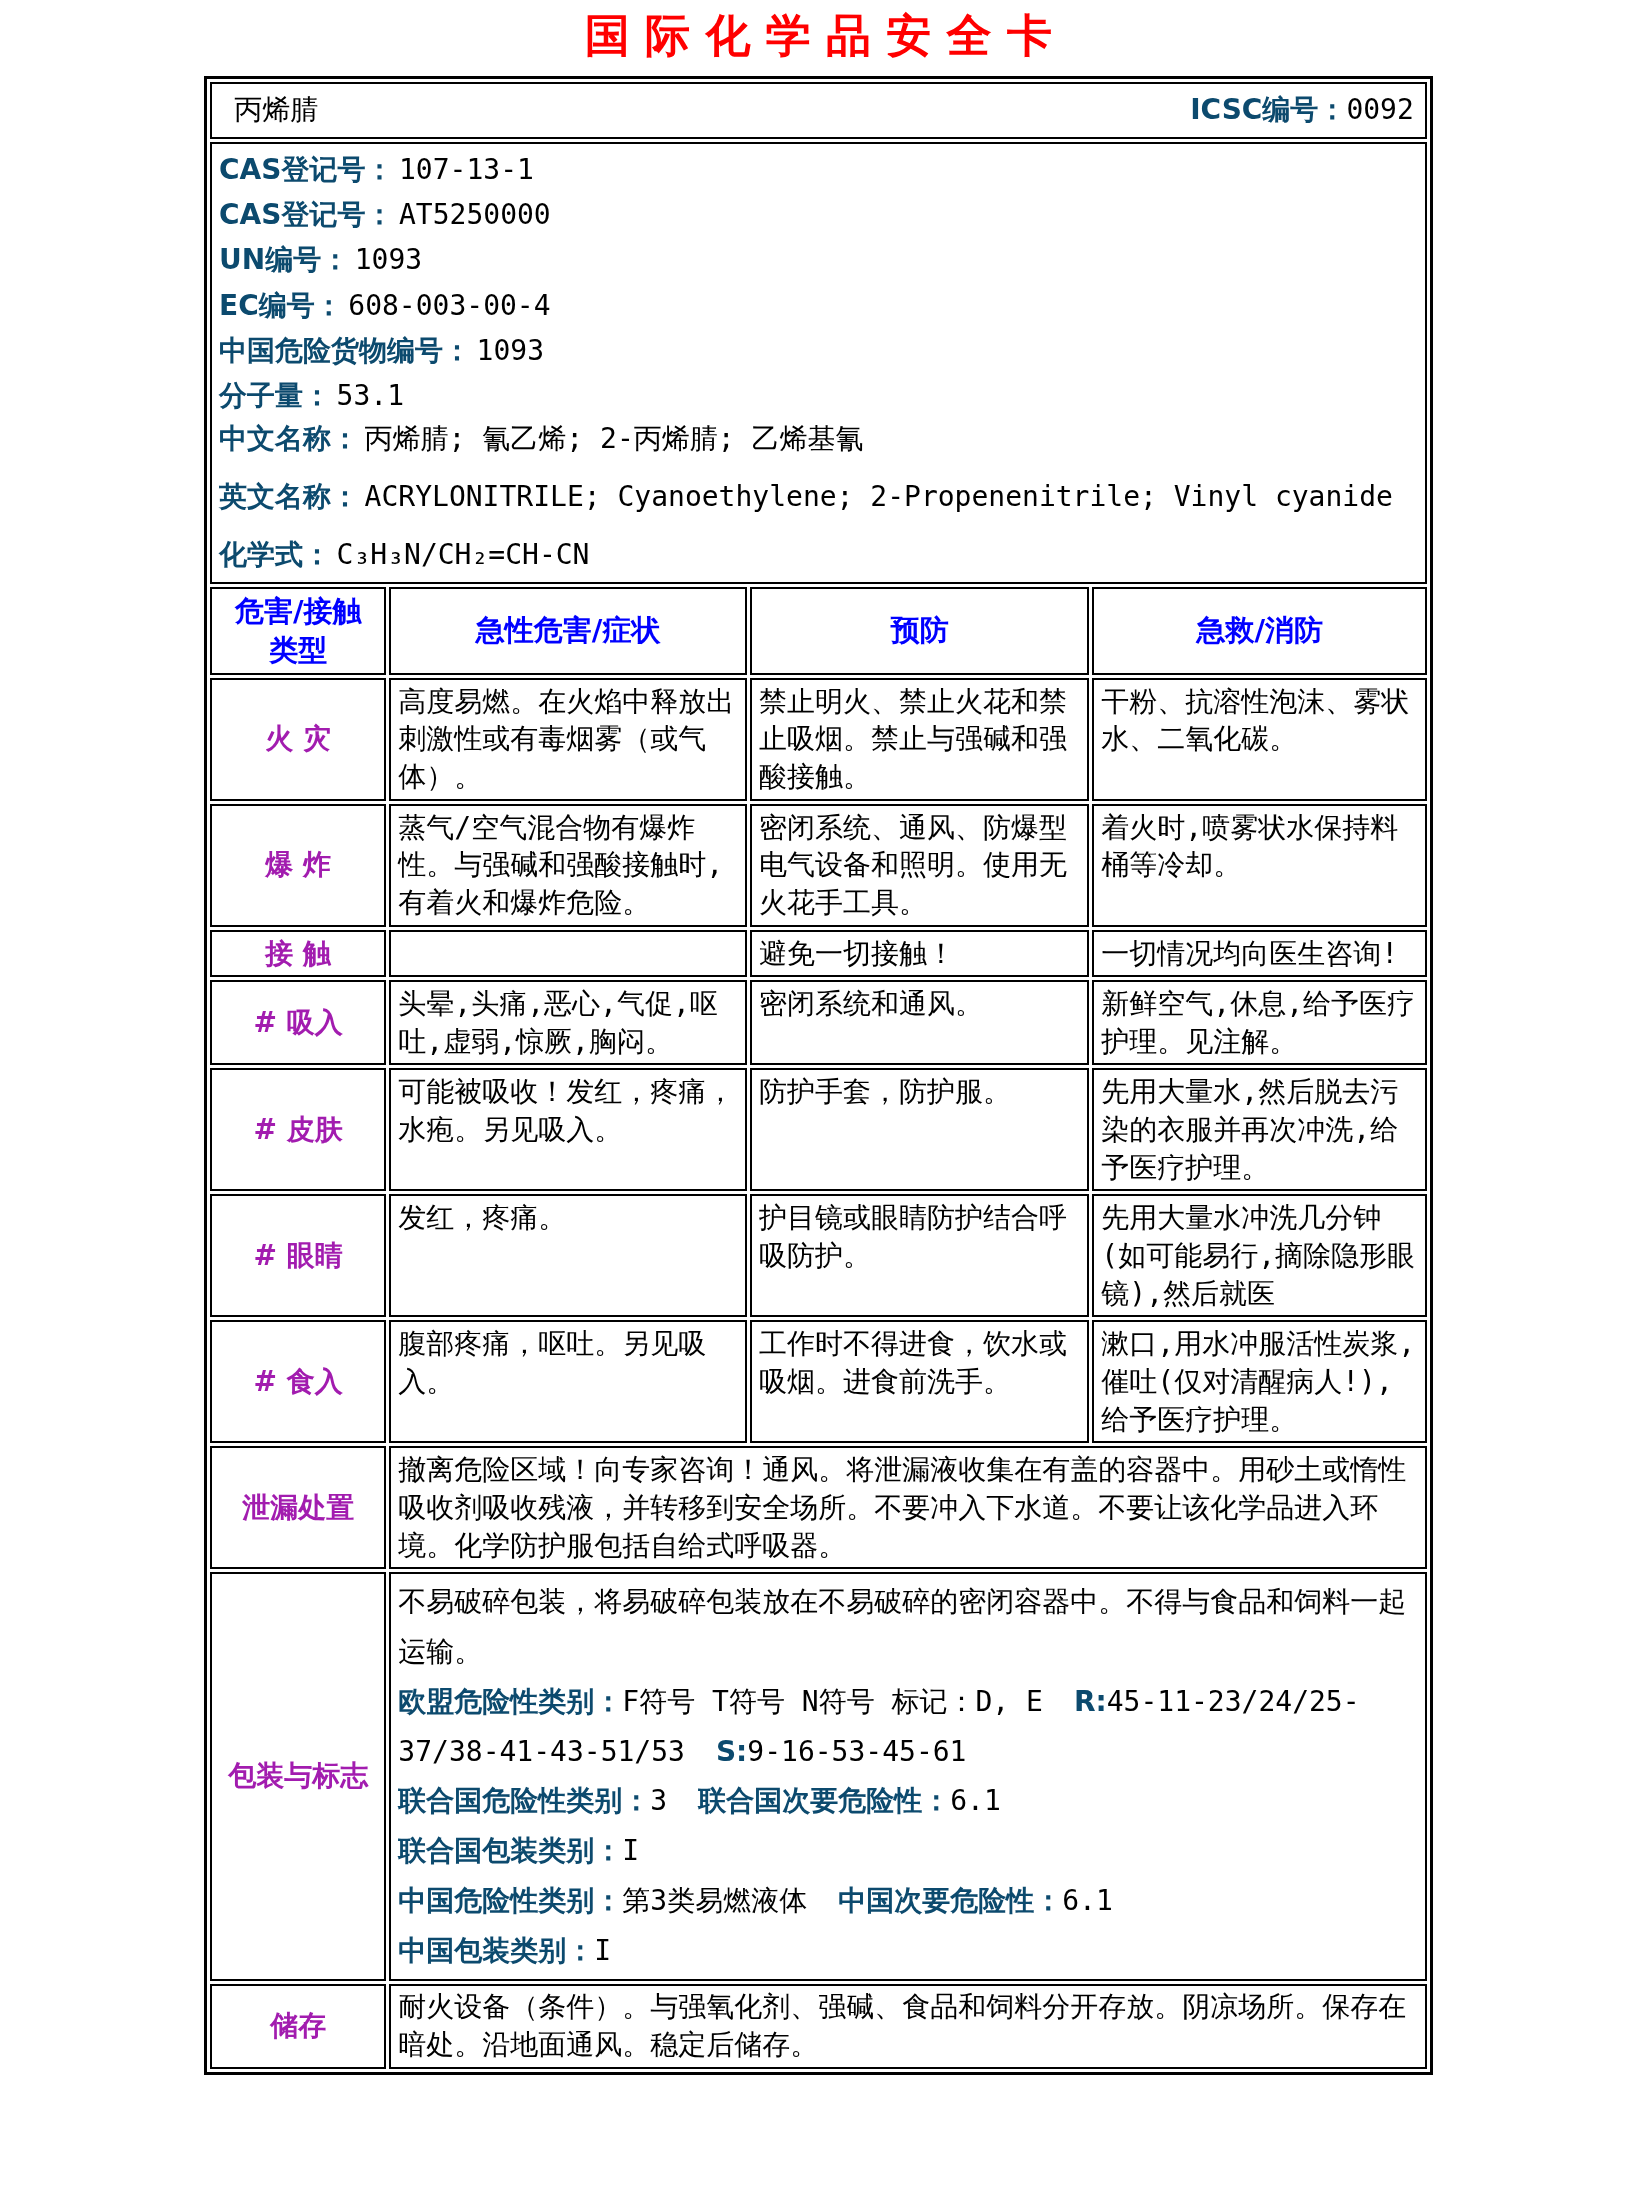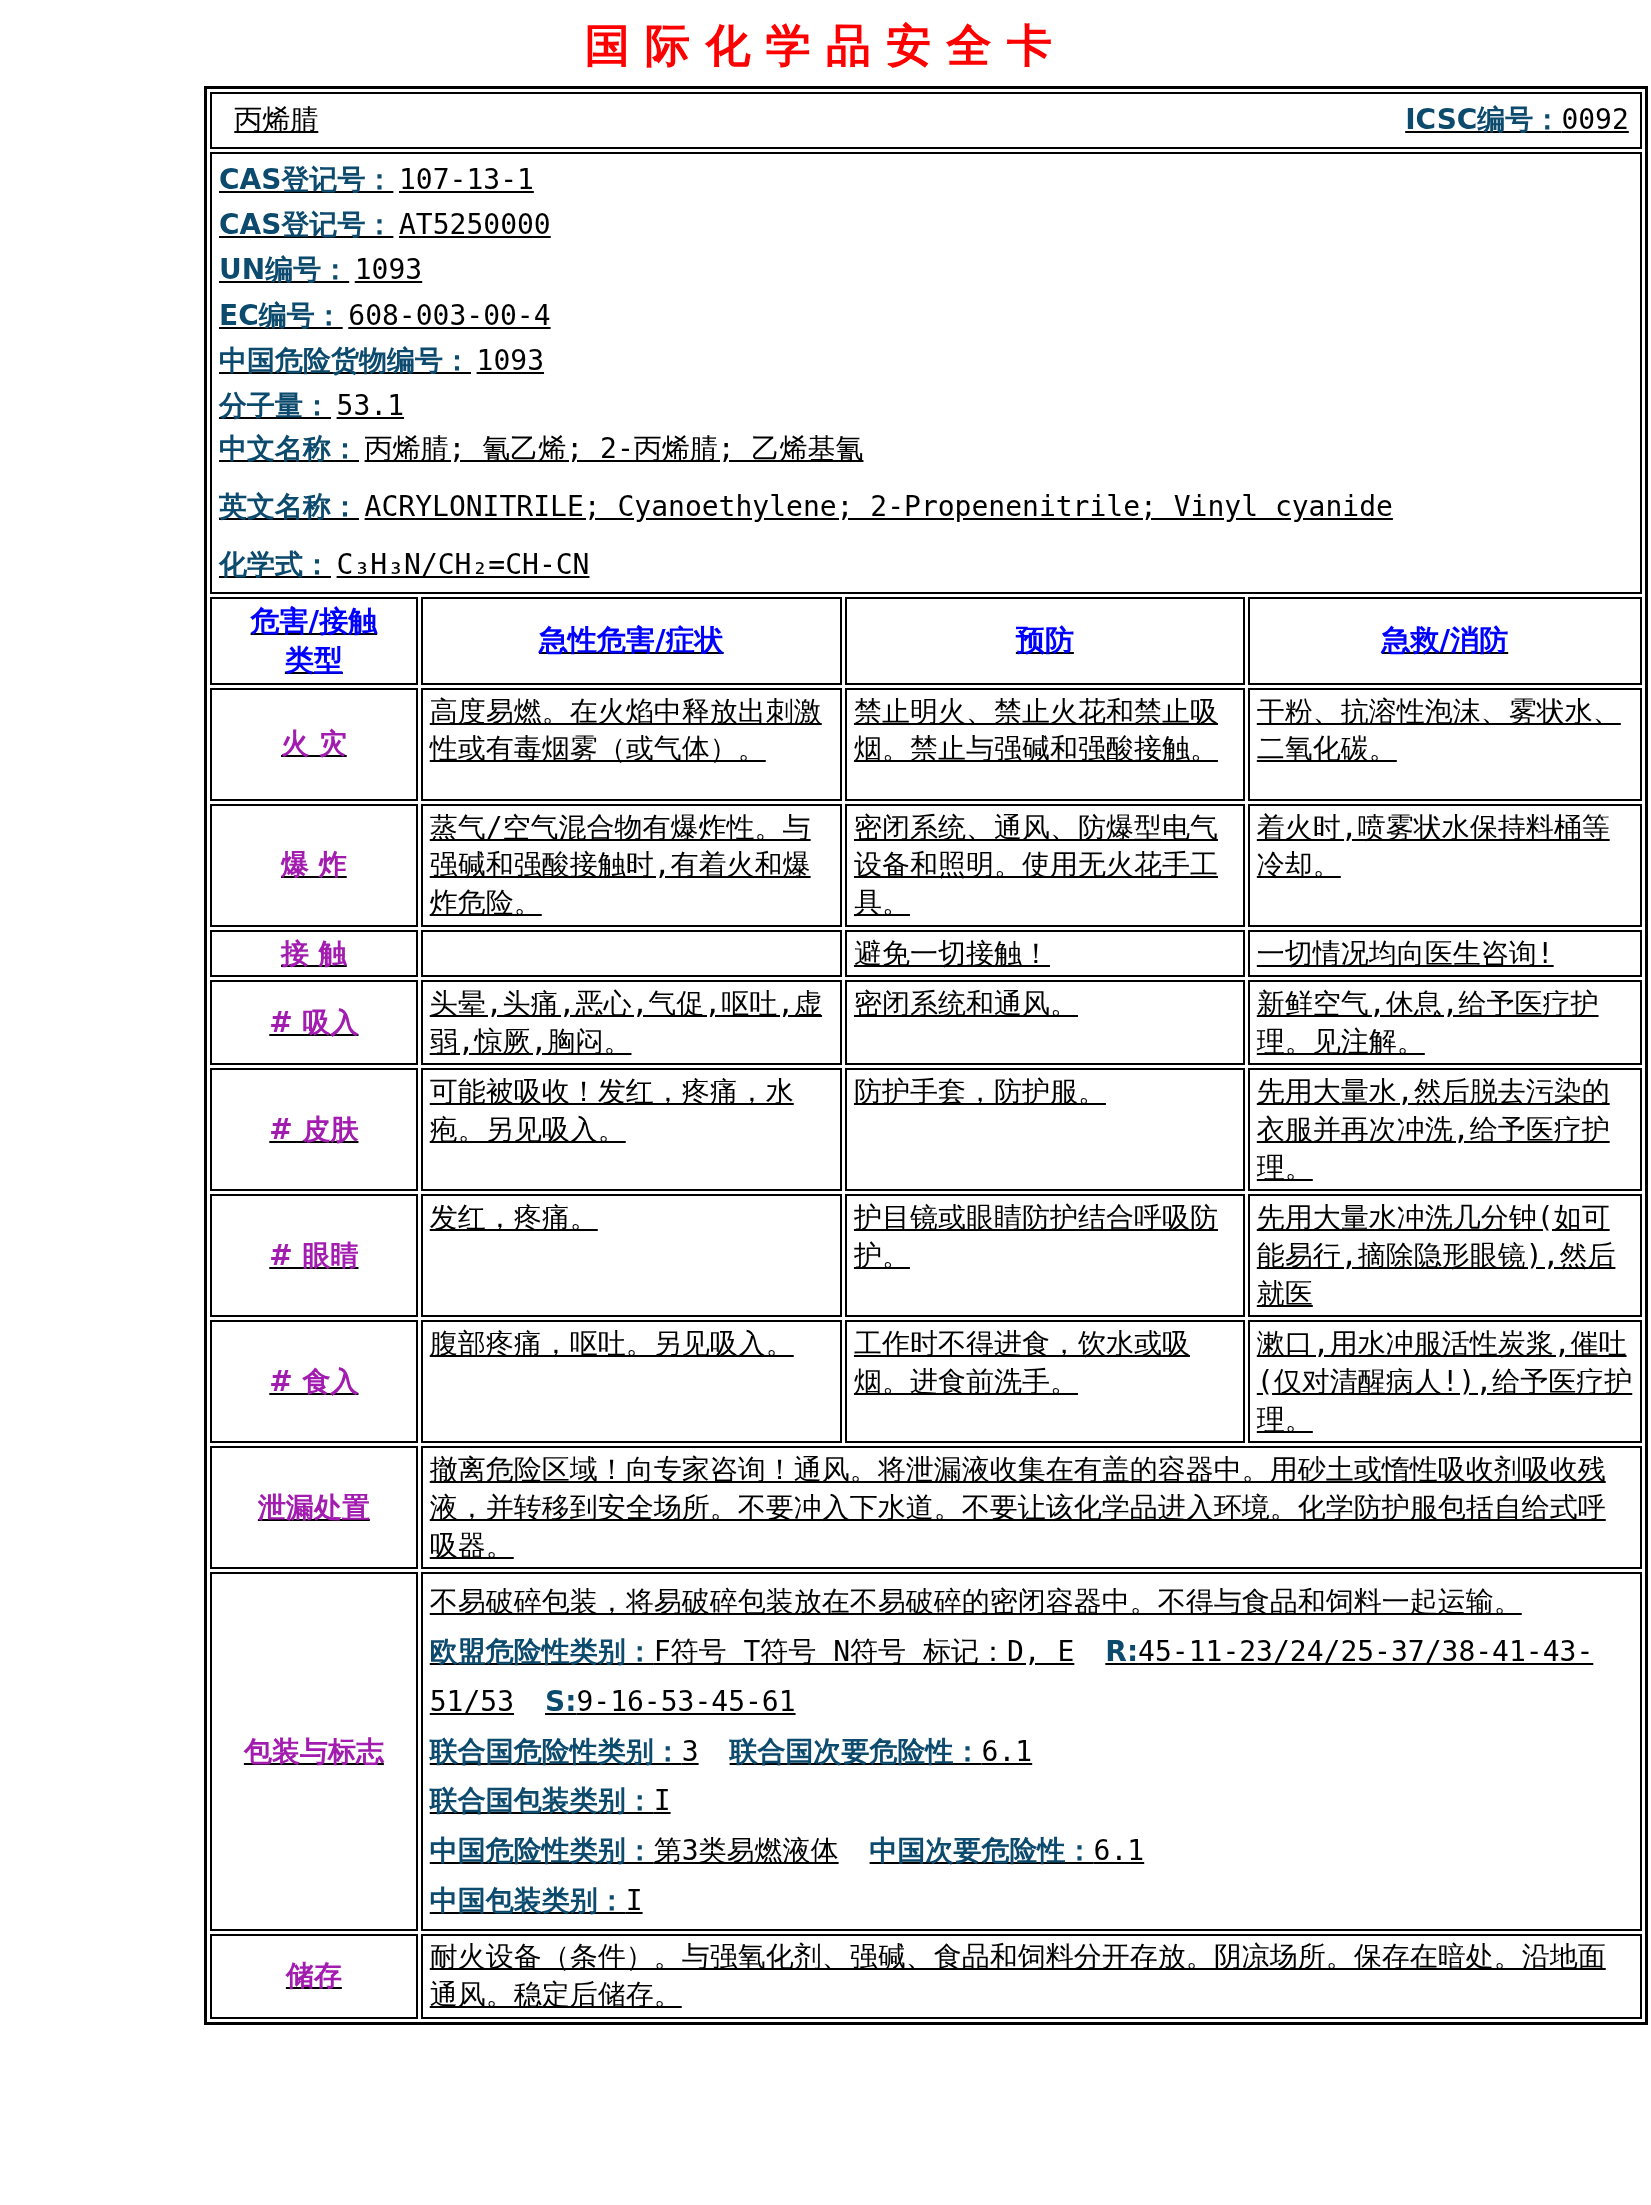--- a/index.html
+++ b/index.html
@@ -11,34 +11,33 @@
   .page {
     width: 1652px;
     height: 2205px;
     background: #ffffff;
     position: relative;
     font-family: "DejaVu Sans Mono", "Liberation Mono", monospace;
     color: #000000;
   }
   .page-title {
     margin: 0;
-    padding-top: 16px;
+    padding-top: 6px;
     text-align: center;
     color: #ff0000;
     font-size: 45px;
     font-weight: bold;
     letter-spacing: 15.3px;
     font-family: "DejaVu Sans", "Liberation Sans", sans-serif;
   }
   .card {
     margin: 9.8px 0 0 204px;
-    width: 1444px;
+    width: 1229px;
     border: 3.5px solid #000000;
     box-sizing: border-box;
-    text-decoration: underline;
   }
   table.icsc {
     width: 100%;
     border-collapse: separate;
     border-spacing: 3.5px;
     table-layout: fixed;
   }
   td {
     border: 2.1px solid #000000;
     box-sizing: border-box;

